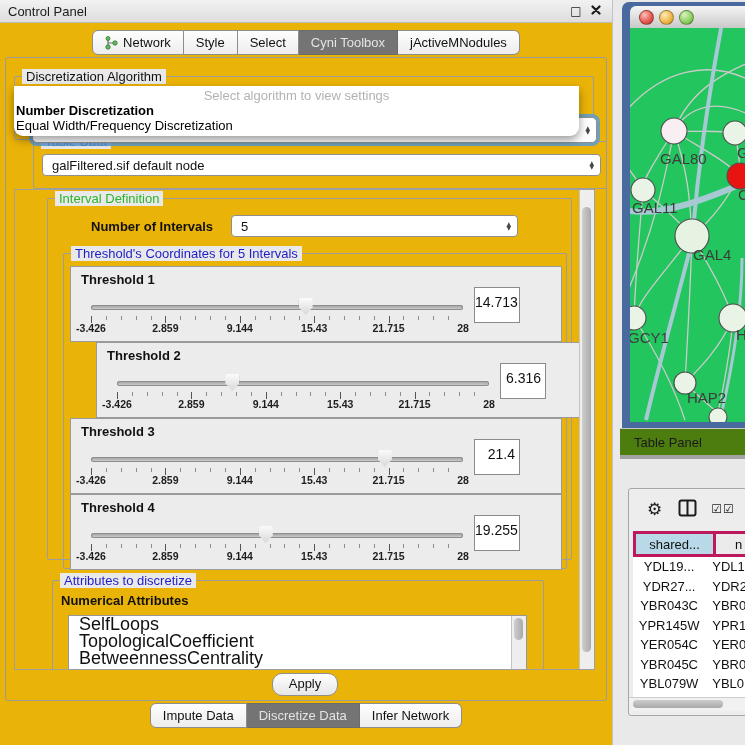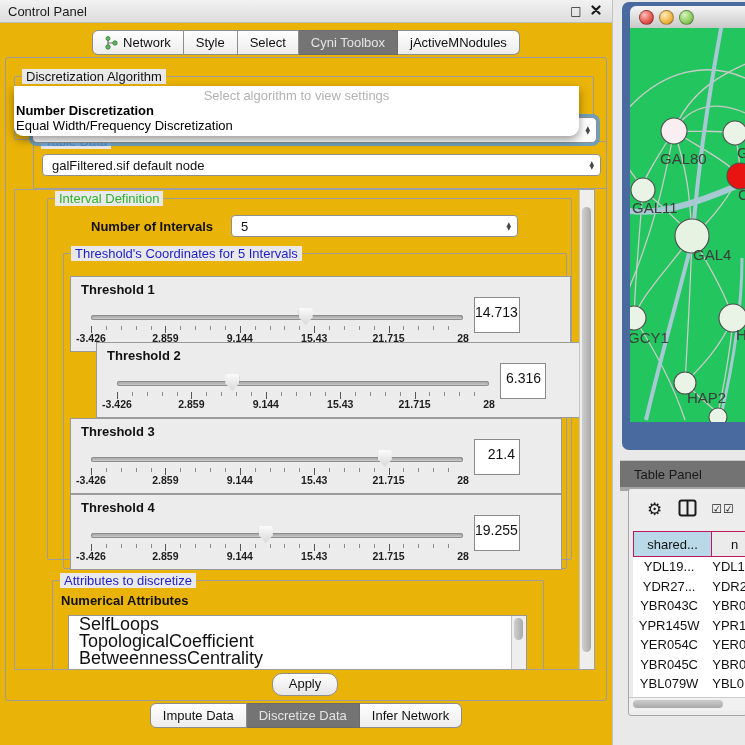--- a/index.html
+++ b/index.html
@@ -95,31 +95,31 @@
   #netwin{left:622px;top:2px;width:123px;height:448px;background:#486a9f;border-radius:7px 0 0 7px;}
   #net-titlebar{position:absolute;left:8px;top:4px;width:115px;height:22px;
     background:linear-gradient(#f5f5f5,#c9c9c9);border-radius:6px 0 0 0;border-bottom:1px solid #8a8a8a;}
   .tl{position:absolute;top:4px;width:13px;height:13px;border-radius:50%;border:1px solid rgba(0,0,0,.3);}
   #tl-red{left:9px;background:radial-gradient(circle at 35% 30%,#ffc0ba,#e3544b 60%,#a8332c);}
   #tl-yellow{left:29px;background:radial-gradient(circle at 35% 30%,#ffeab8,#eeb545 60%,#bb8a1e);}
   #tl-green{left:49px;background:radial-gradient(circle at 35% 30%,#d9f2bd,#8ccd5f 60%,#579e2d);}
   #netcanvas{position:absolute;left:8px;top:26px;width:115px;height:394px;background:#22c55e;overflow:hidden;}
 
   
-  #tp-titlebar{left:620px;top:460px;width:125px;height:26px;background:#737373;
+  #tp-titlebar{left:620px;top:428px;width:125px;height:26px;background:#4d7c0f;
     border-top:1px solid #c6c6c6;border-bottom:4px solid #a3a3a3;display:flex;align-items:center;}
   #tp-title{padding-left:14px;font-size:13px;color:#1a1a1a;}
   #tp-body{left:628px;top:488px;width:117px;height:226px;border:1px solid #a6a6a6;border-radius:3px;
     background:#ededed;overflow:hidden;}
   #tp-toolbar{position:absolute;left:0;top:0;width:100%;height:40px;display:flex;align-items:center;}
   #tp-gear{margin-left:18px;font-family:"DejaVu Sans",sans-serif;font-size:17px;color:#1c1c1c;}
   #tp-split{margin-left:16px;}
   #tp-checks{margin-left:14px;font-family:"DejaVu Sans",sans-serif;font-size:12px;color:#1c1c1c;letter-spacing:1px;white-space:nowrap;}
   .th-row{position:absolute;left:4px;top:42px;height:26px;display:flex;}
-  .th-cell{border:1px solid #be185d;font-size:13px;display:flex;align-items:center;justify-content:center;}
+  .th-cell{border:3px solid #be185d;font-size:13px;display:flex;align-items:center;justify-content:center;}
   #th-shared{width:77px;background:#b9d9e8;}
   #th-name{width:45px;background:#ebebeb;border-left:none;}
   #tp-rows{position:absolute;left:4px;top:68px;width:113px;height:140px;background:#fff;overflow:hidden;}
   .t-row{display:flex;height:19.5px;align-items:center;font-size:13px;}
   .t-c1{width:77px;text-align:center;white-space:nowrap;}
   .t-c2{width:36px;padding-left:7px;text-align:left;white-space:nowrap;overflow:hidden;}
   #tp-hscroll{position:absolute;left:0;top:208px;width:117px;height:13px;background:#f1f1f1;border-top:1px solid #cccccc;}
   #tp-hscroll .thumbh{position:absolute;left:4px;top:2px;width:90px;height:8px;border-radius:4px;
     background:linear-gradient(#cdcdcd,#a9a9a9);}
 
@@ -205,21 +205,21 @@
           <span class="cval">5</span>
           <span class="stepper">
               <span>▲</span>
               <span>▼</span>
             </span>
         </div>
 
         <div class="grp" style="left:15px;top:54px;width:502px;height:314px;">
           <span class="grp-label lbl-blue">Threshold's Coordinates for 5 Intervals</span>
 
-          <div class="thr" style="top:22px;padding-left:9px;">
+          <div class="thr" style="top:12px;">
             <div class="thr-label">Threshold 1</div>
             <div class="slider">
               <div class="track"></div>
               <div class="thumb" style="left: 57.7%;"></div>
               <div class="ticks"></div>
               <div class="tlabs">
                 <span class="tlab">-3.426</span>
                 <span class="tlab">2.859</span>
                 <span class="tlab">9.144</span>
                 <span class="tlab">15.43</span>

